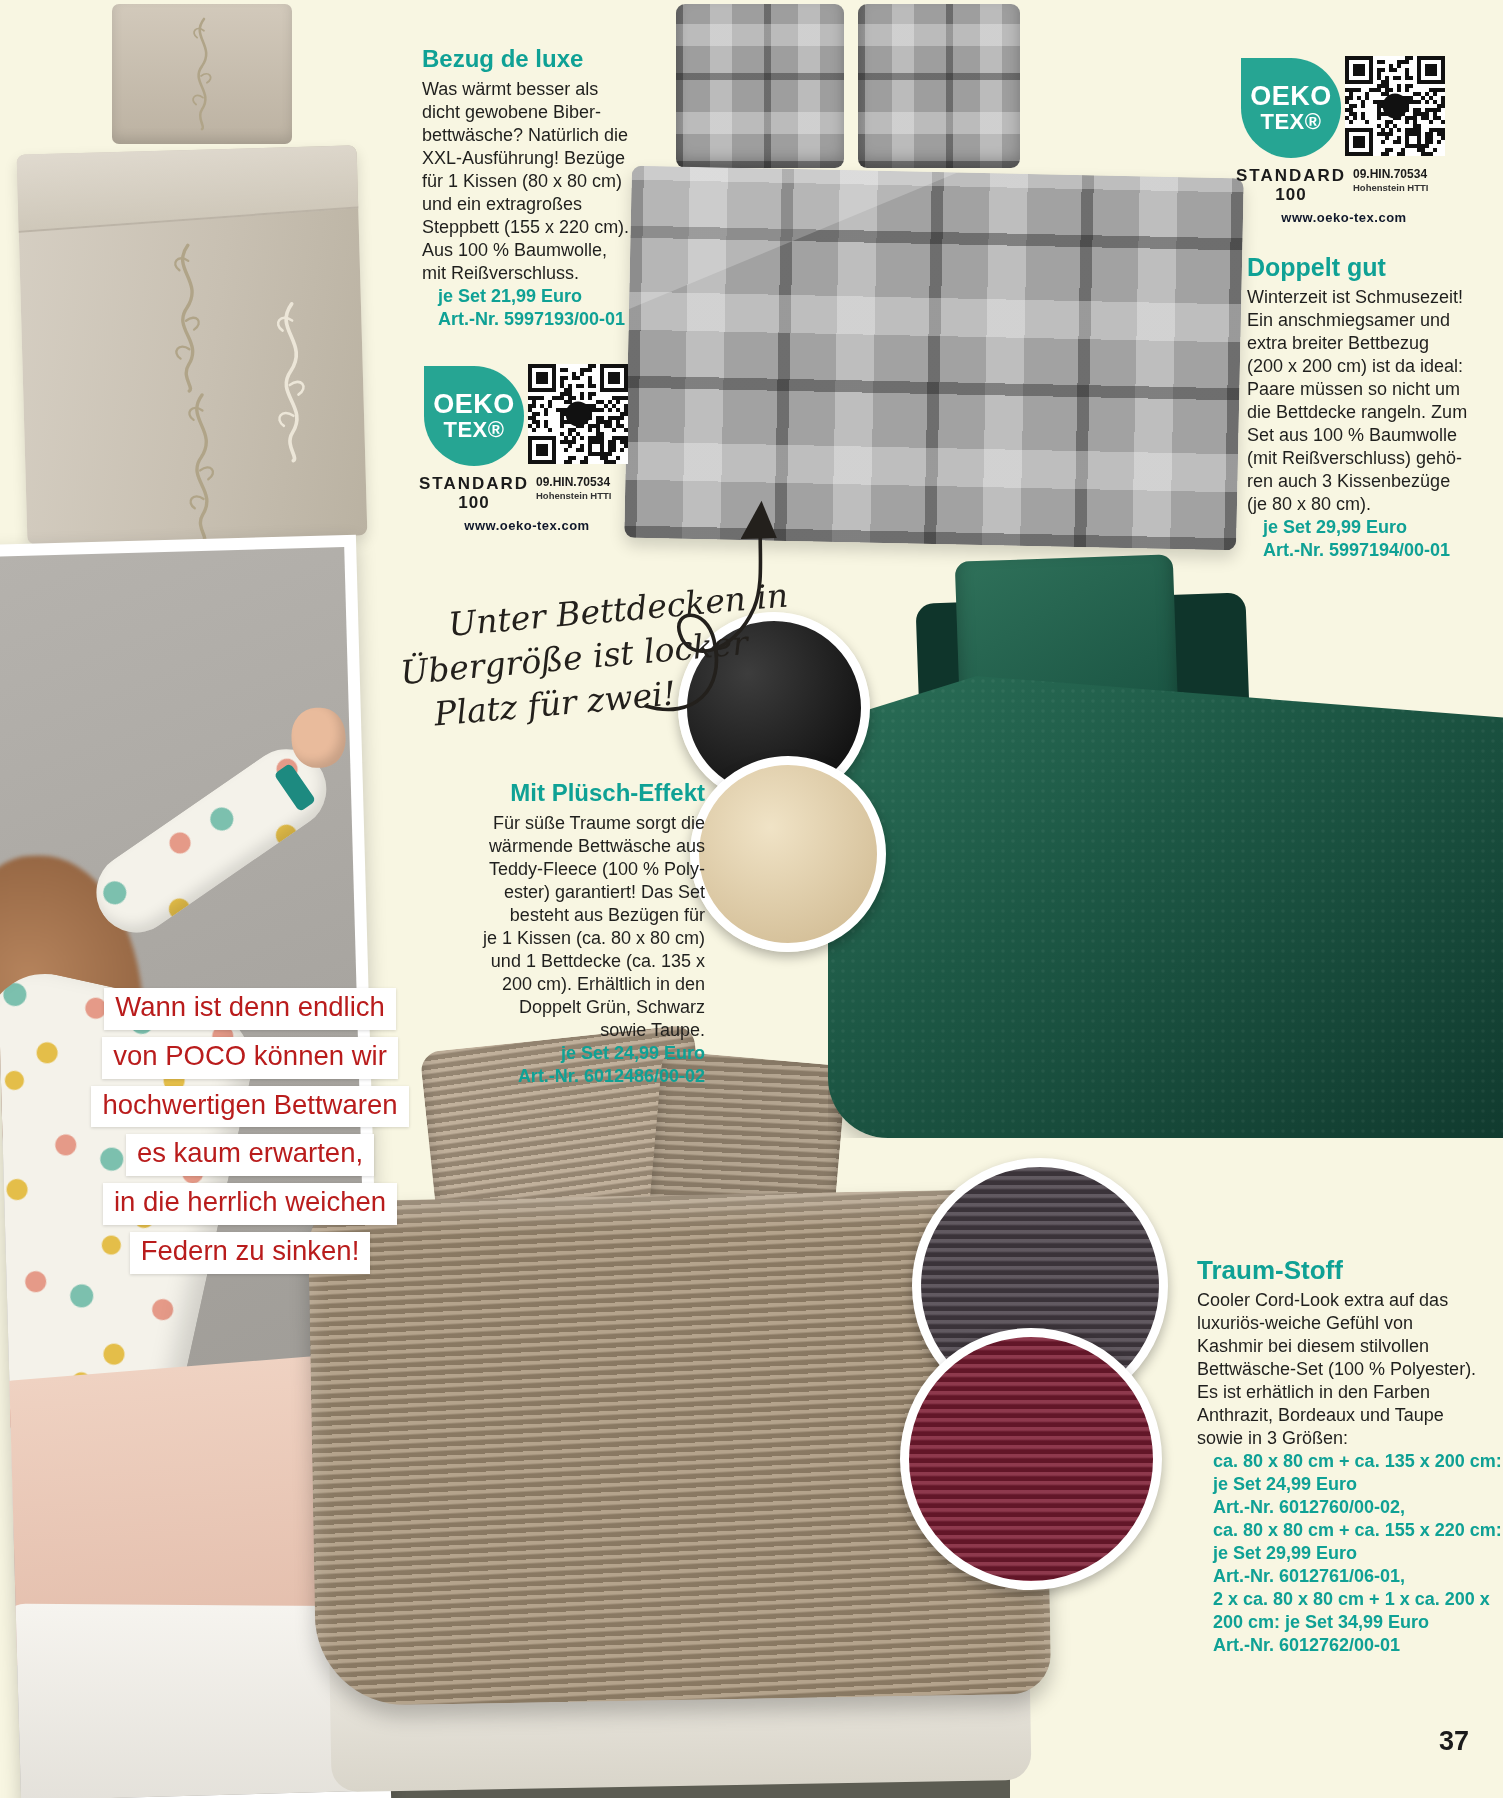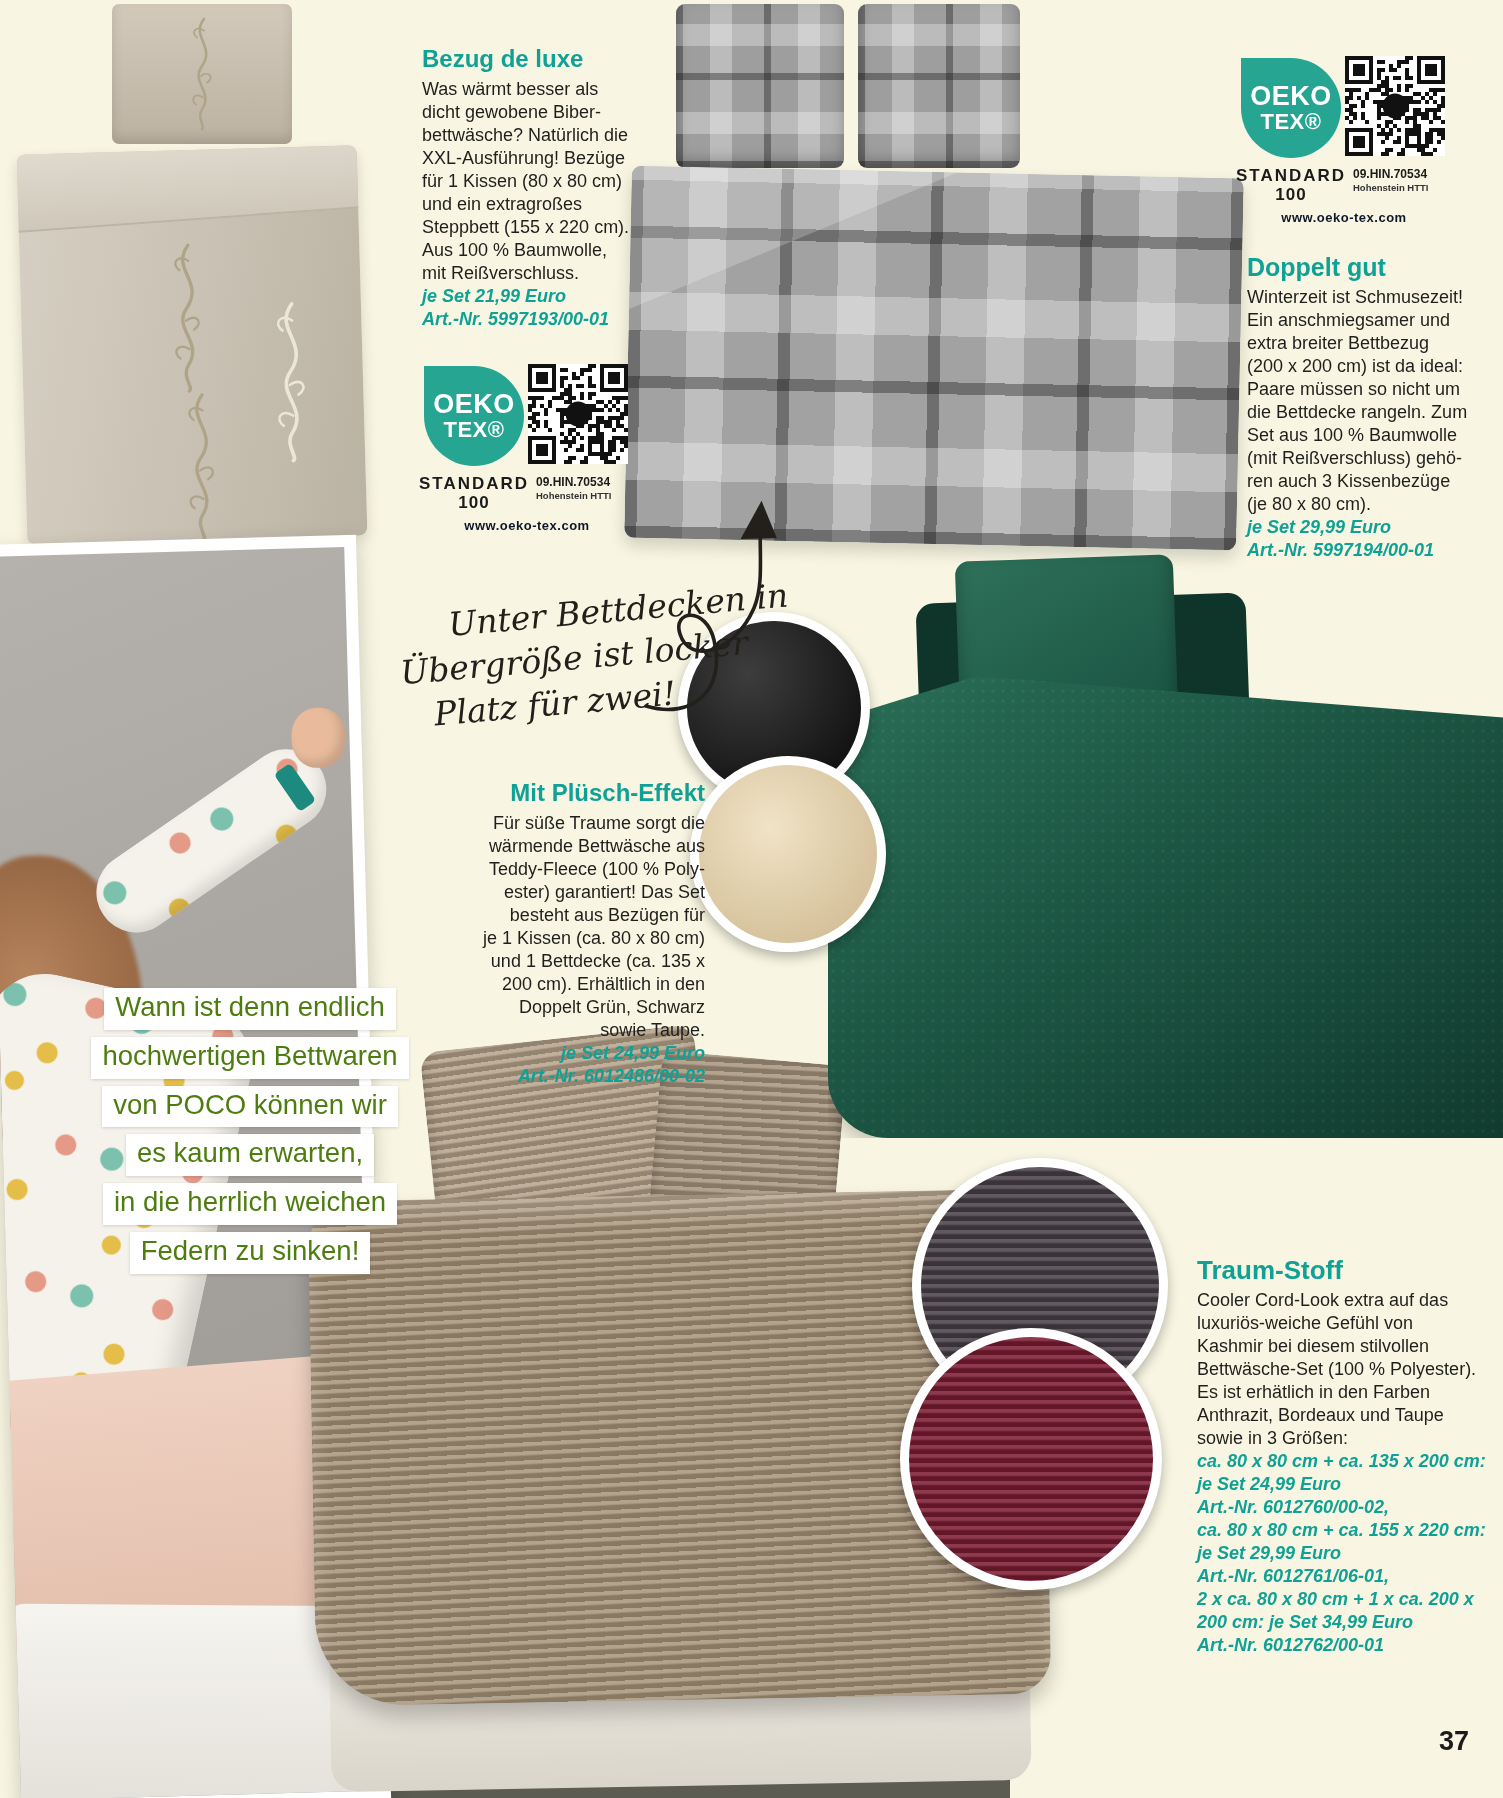--- a/index.html
+++ b/index.html
@@ -13,21 +13,21 @@
   #page{
     position:relative;width:1503px;height:1798px;margin:0 auto;
     background:var(--bg);overflow:hidden;
     font-family:"Liberation Sans",sans-serif;color:var(--ink);
   }
   .abs{position:absolute;}
 
   
   .h-teal{font-weight:700;color:var(--accent);font-size:24px;line-height:30px;margin-bottom:4px;}
   .body-lines div{font-size:18px;line-height:23px;white-space:nowrap;color:var(--ink);}
-  .price-lines div{font-size:18px;line-height:23px;white-space:nowrap;color:var(--accent);font-style:italic;font-weight:700;}
+  .price-lines div{font-size:18px;line-height:23px;white-space:nowrap;color:var(--accent);font-weight:700;margin-left:16px;}
   .ta-r{text-align:right;}
   .z10{z-index:10;}
 
   
   .oeko{width:218px;height:190px;z-index:10;}
   .oeko-drop{
     position:absolute;left:6px;top:6px;width:100px;height:100px;
     background:var(--oeko);border-radius:0 50% 50% 50%;
     display:flex;flex-direction:column;align-items:center;justify-content:center;
     color:#fff;font-weight:700;
@@ -157,21 +157,21 @@
   }
   .pjs-body{position:absolute;left:-70px;top:430px;width:270px;height:560px;border-radius:60px;transform:rotate(14deg);box-shadow:inset -14px -10px 24px rgba(0,0,0,.15);}
   .pjs-arm{position:absolute;left:86px;top:250px;width:262px;height:80px;border-radius:40px;transform:rotate(-33deg);box-shadow:inset 0 -8px 14px rgba(0,0,0,.12);}
   .cuff{position:absolute;left:292px;top:216px;width:20px;height:46px;background:#1d8a80;border-radius:5px;transform:rotate(-33deg);}
   .fist{position:absolute;left:300px;top:160px;width:54px;height:60px;background:#e9bb9c;border-radius:46%;box-shadow:inset -6px -6px 10px rgba(0,0,0,.14);}
   .blanket-pink{position:absolute;left:-20px;bottom:140px;width:120%;height:290px;background:linear-gradient(180deg,#efd2c2,#e3bdab);transform:rotate(-3deg);border-radius:30px;}
   .sheet-white{position:absolute;left:-20px;bottom:-30px;width:120%;height:220px;background:linear-gradient(180deg,#f6f4ef,#e2dfd8);transform:rotate(2deg);border-radius:26px;}
 
   
   .slogan{left:82px;top:988px;width:336px;display:flex;flex-direction:column;align-items:center;gap:7px;z-index:12;}
-  .slogan div{background:#fff;color:#4d7c0f;font-size:27.5px;line-height:1.12;padding:4px 11px 7px;white-space:nowrap;box-shadow:0 1px 3px rgba(0,0,0,.15);}
+  .slogan div{background:#fff;color:#b91c1c;font-size:27.5px;line-height:1.12;padding:4px 11px 7px;white-space:nowrap;box-shadow:0 1px 3px rgba(0,0,0,.15);}
 
   .page-number{right:34px;top:1726px;font-size:27px;font-weight:700;color:#1b1b1b;z-index:10;}
 </style>
 </head>
 <body>
 
 <svg width="0" height="0" style="position:absolute" aria-hidden="true">
   <defs>
     <g id="flourish">
       <path d="M22 4 C8 22 34 32 20 52 C8 68 32 78 20 96 C14 105 24 114 20 116" fill="none" stroke="currentColor" stroke-width="2.6" stroke-linecap="round"></path>
@@ -189,22 +189,22 @@
       <div class="pjs-arm dots"></div>
       <div class="cuff"></div>
       <div class="fist"></div>
       <div class="blanket-pink"></div>
       <div class="sheet-white"></div>
     </div>
   </div>
 
   <div class="abs slogan">
       <div>Wann ist denn endlich</div>
+      <div>von POCO können wir</div>
       <div>hochwertigen Bettwaren</div>
-      <div>von POCO können wir</div>
       <div>es kaum erwarten,</div>
       <div>in die herrlich weichen</div>
       <div>Federn zu sinken!</div>
     </div>
 
   <div class="abs pillow-ornate">
     <svg class="orn" width="40" height="118" viewBox="0 0 40 120">
         <use href="#flourish"></use>
       </svg>
   </div>

